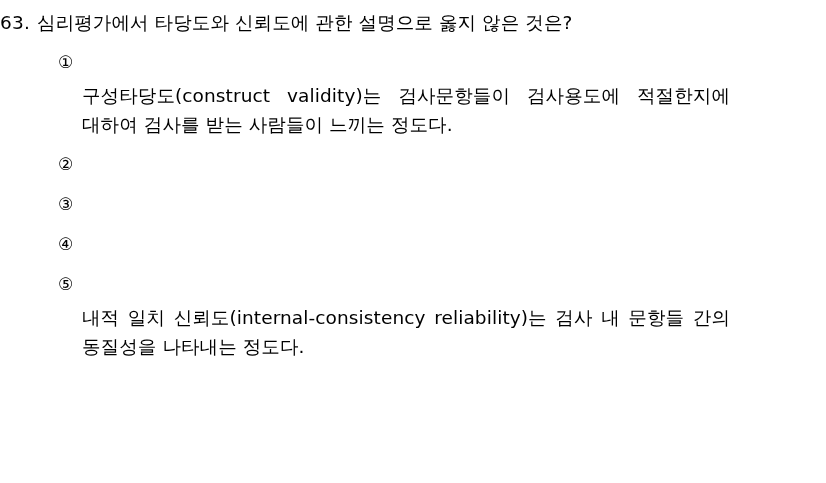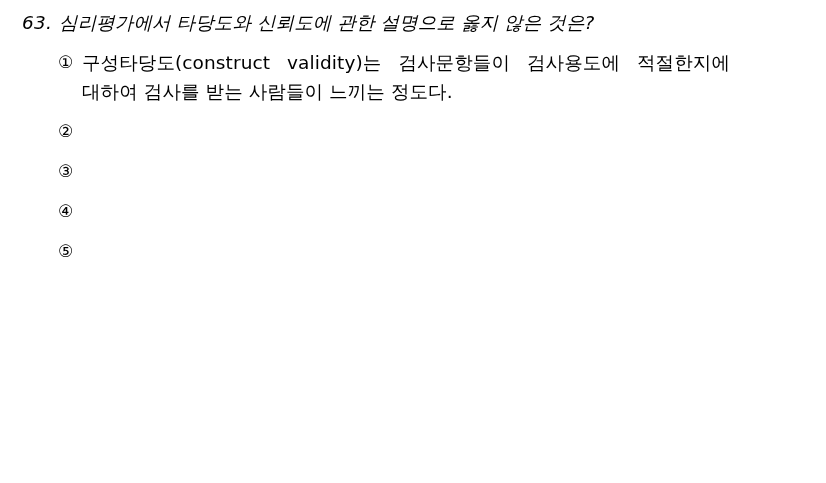--- a/index.html
+++ b/index.html
@@ -23,22 +23,20 @@
   }
   .question {
     position: absolute;
     left: 0;
     top: 8px;
     width: 826px;
   }
   .q-row {
     display: flex;
     align-items: flex-start;
-    padding-left: 22px;
-    font-style: italic;
   }
   .q-number {
     flex: 0 0 auto;
     font-size: 18.5px;
     line-height: 30px;
     letter-spacing: 0.2px;
     white-space: nowrap;
     padding-right: 7px;
   }
   .q-stem {
@@ -66,20 +64,21 @@
     text-align: left;
   }
   .choice-text {
     flex: 1 1 auto;
     font-size: 18.5px;
     line-height: 29px;
     letter-spacing: 0.1px;
     max-width: 648px;
     text-align: justify;
     word-break: keep-all;
+    margin-top: 33px;
   }
 </style>
 </head>
 <body>
 
 <div class="page">
   <div class="question">
 
     <div class="q-row">
       <div class="q-number">63.</div>
@@ -100,17 +99,18 @@
       <div class="choice">
         <div class="choice-marker">③</div>
       </div>
 
       <div class="choice">
         <div class="choice-marker">④</div>
       </div>
 
       <div class="choice">
         <div class="choice-marker">⑤</div>
+        <div class="choice-text">내적 일치 신뢰도(internal-consistency reliability)는 검사 내 문항들 간의 동질성을 나타내는 정도다.</div>
       </div>
 
     </div>
   </div>
 </div>
 
 </body></html>

